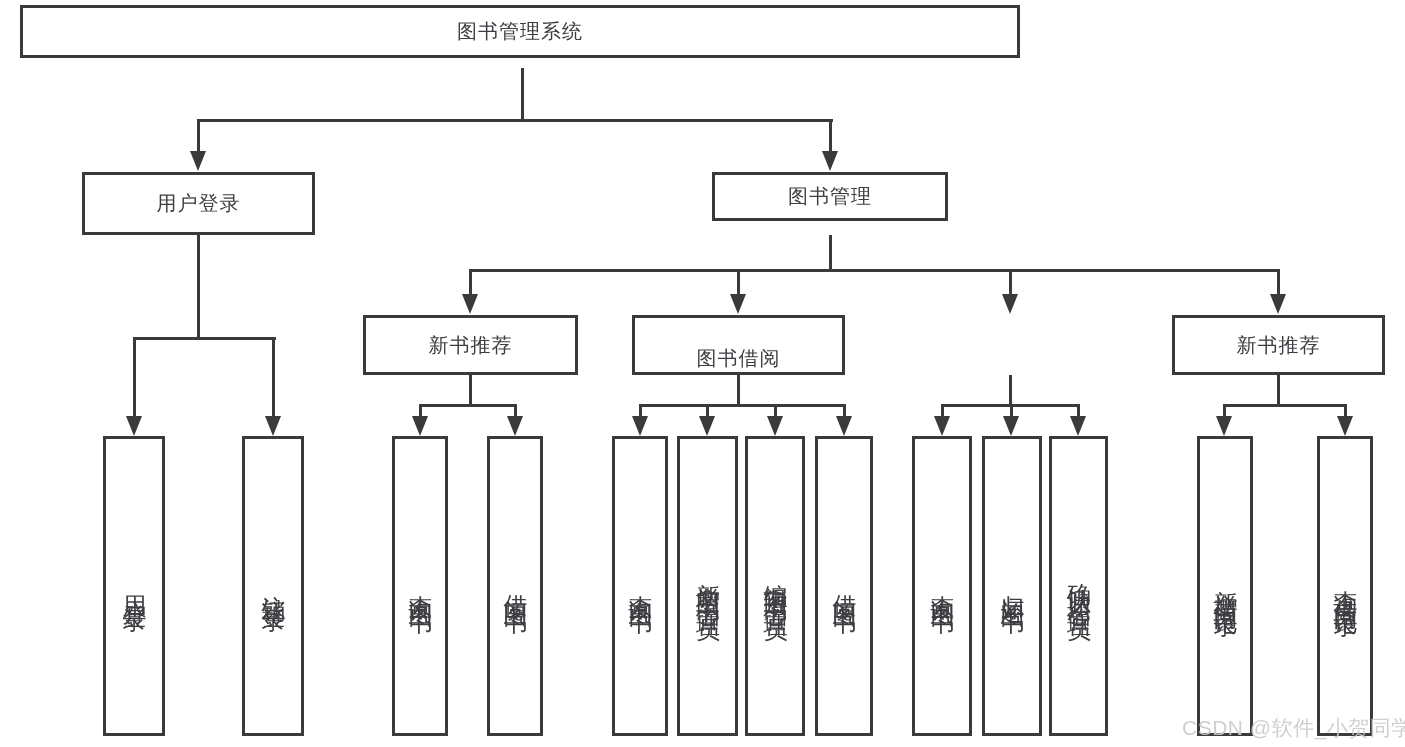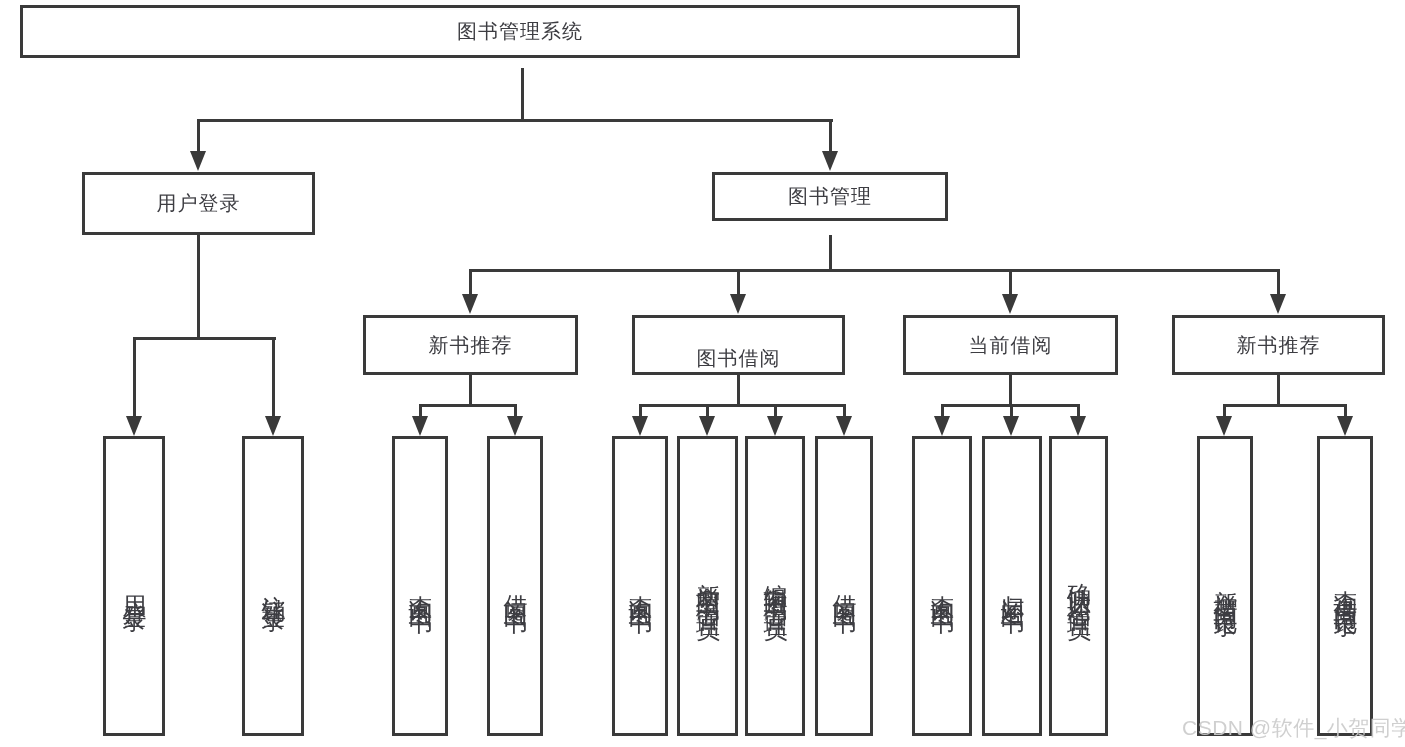--- a/index.html
+++ b/index.html
@@ -66,23 +66,20 @@
   </div>
 
   <div class="node h-node" style="left:363px;top:315px;width:215px;height:60px;">
     <span>新书推荐</span>
   </div>
 
   <div class="node h-node" style="left:632px;top:315px;width:213px;height:60px;align-items:flex-end;">
     <span>图书借阅</span>
   </div>
 
-  <div class="node h-node" style="left:903px;top:315px;width:215px;height:60px;">
-    <span>当前借阅</span>
-  </div>
 
   <div class="node h-node" style="left:1172px;top:315px;width:213px;height:60px;">
     <span>新书推荐</span>
   </div>
 
   <div class="node leaf" style="left:103px;top:436px;width:62px;height:300px;">
     <span class="vtext">用户登录</span>
   </div>
 
   <div class="node leaf" style="left:242px;top:436px;width:62px;height:300px;">

